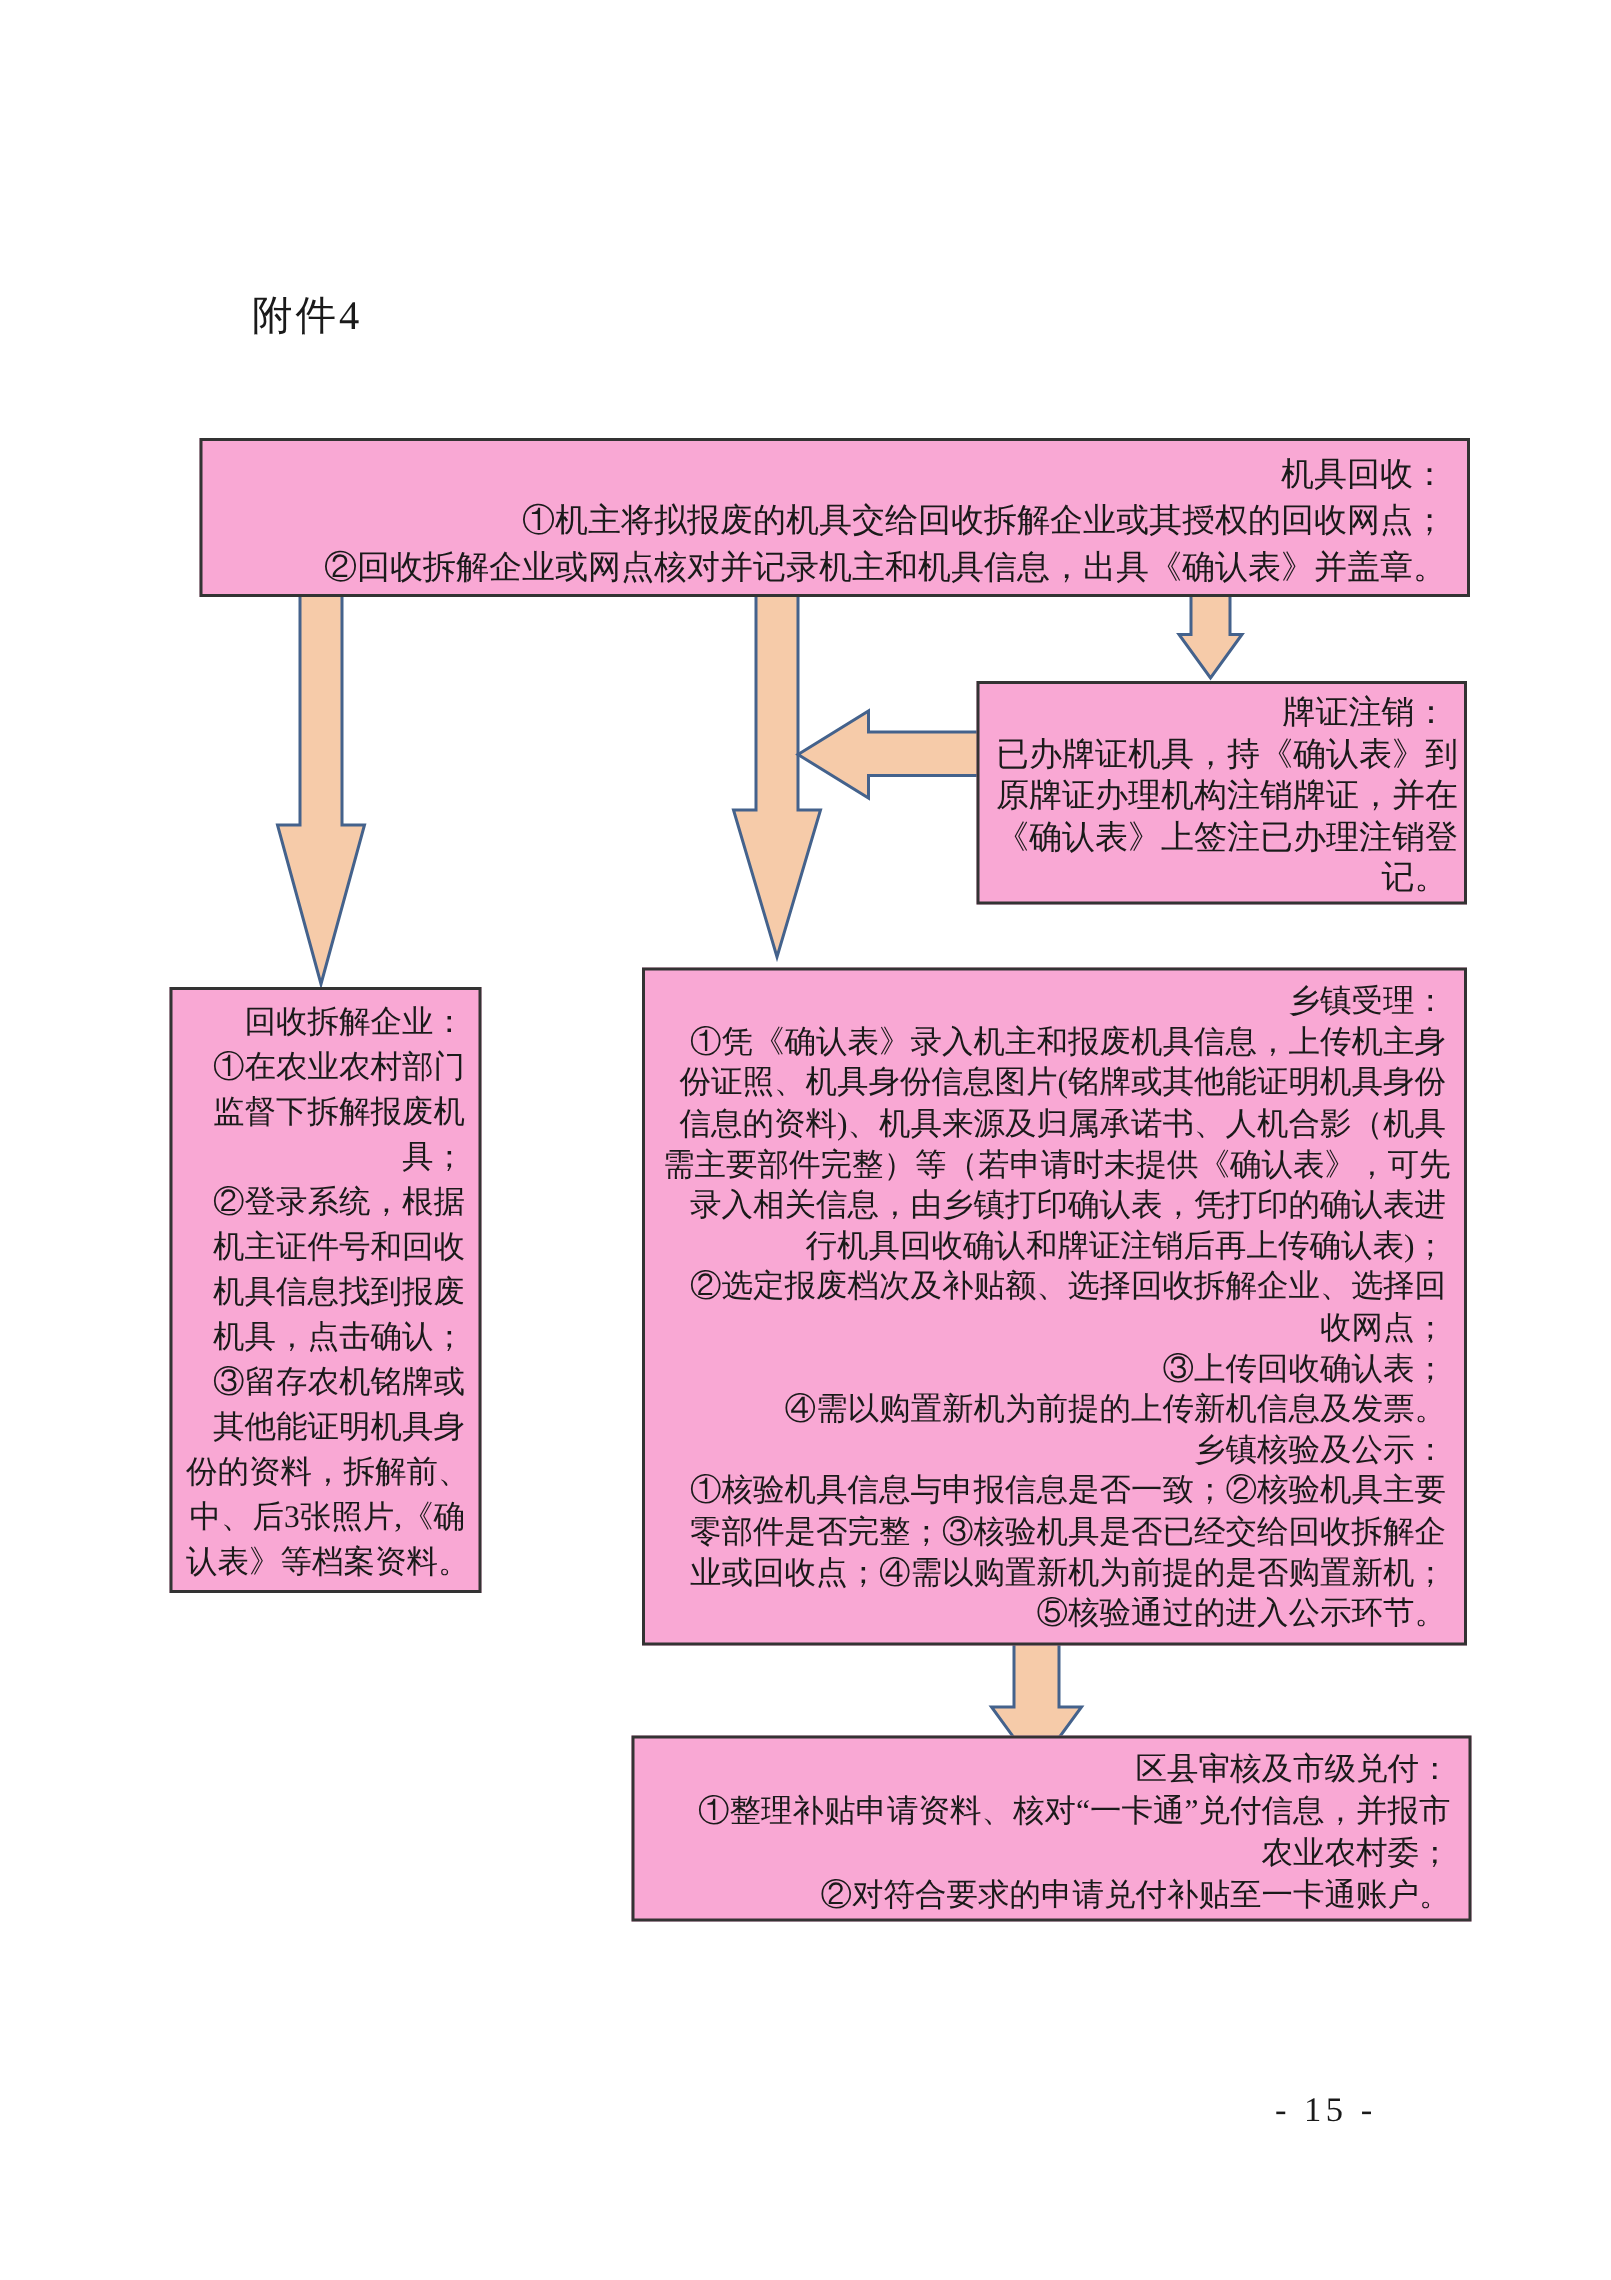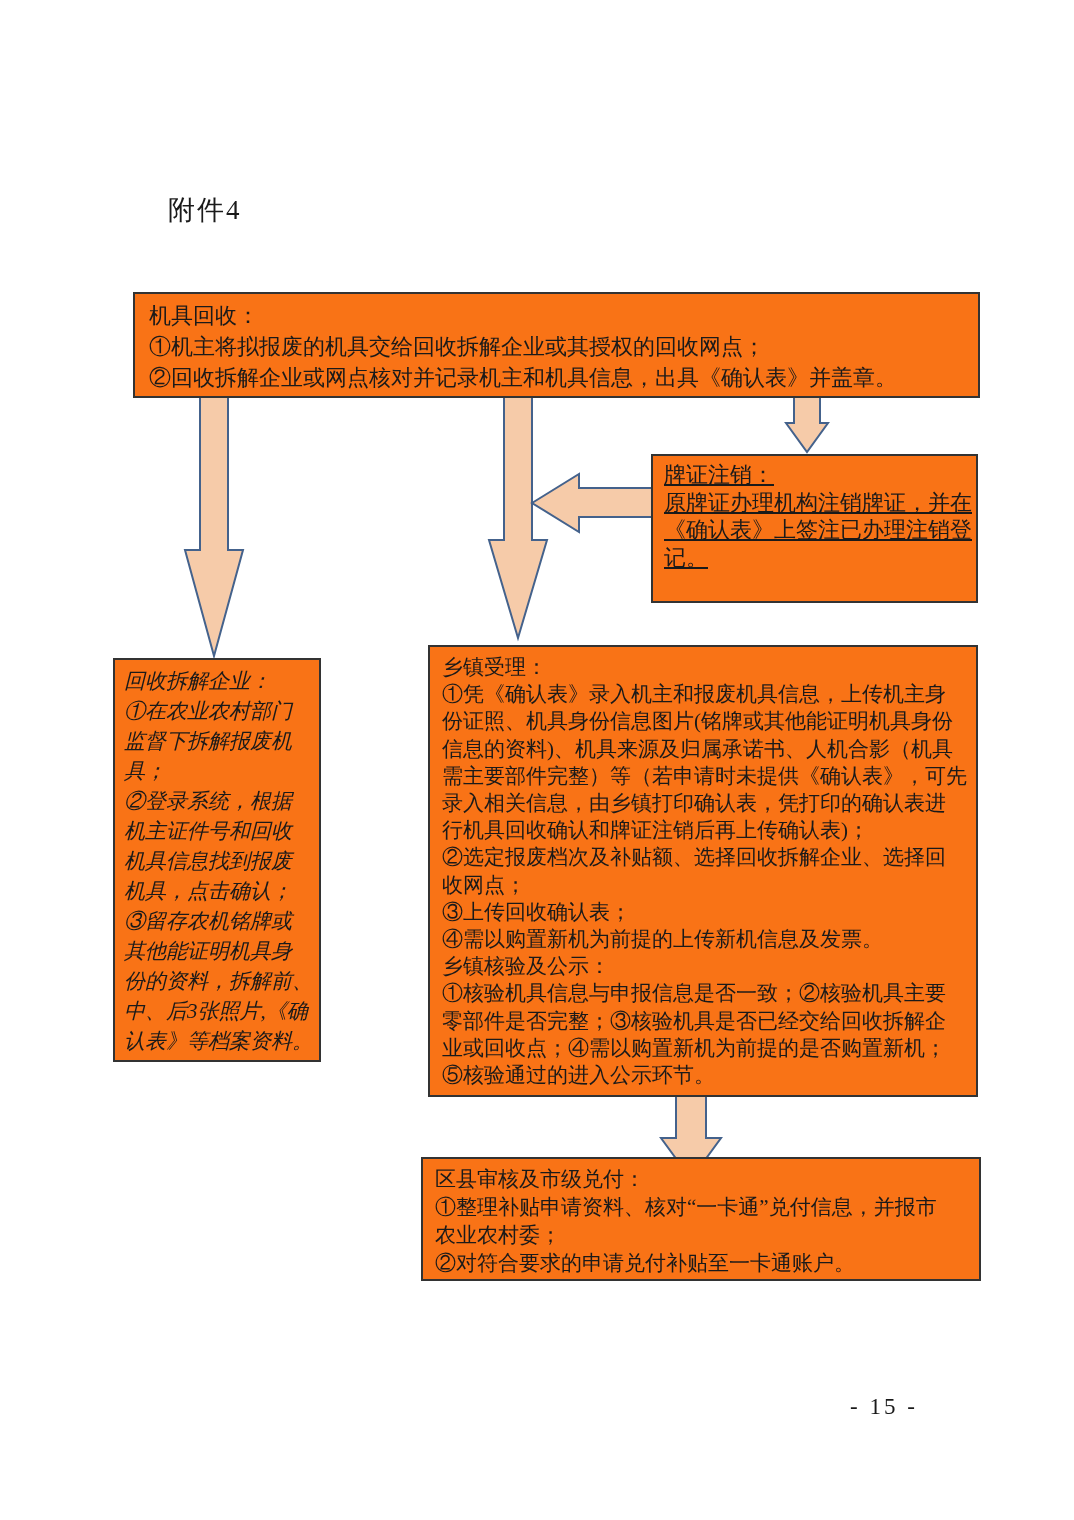--- a/index.html
+++ b/index.html
@@ -45,41 +45,42 @@
     pointer-events: none;
   }
   .arrow {
     fill: var(--arrow-fill);
     stroke: var(--arrow-stroke);
     stroke-width: 2;
     stroke-linejoin: miter;
   }
   .flow-box {
     position: absolute;
-    background: #f97316;
+    background: #f9a8d4;
     border: 2px solid var(--box-border);
     box-sizing: border-box;
+    text-align: right;
   }
   .flow-box .line {
     white-space: nowrap;
   }
   .box-recycle {
     left: 105px; top: 292px; width: 847px; height: 106px;
     padding: 6px 14px;
     font-size: 22px; line-height: 31px;
   }
   .box-license {
     left: 623px; top: 454px; width: 327px; height: 149px;
     padding: 5px 11px;
-    font-size: 22px; line-height: 27.5px; text-decoration: underline;
+    font-size: 22px; line-height: 27.5px;
   }
   .box-dismantle {
     left: 85px; top: 658px; width: 208px; height: 404px;
     padding: 6px 9px;
-    font-size: 21px; line-height: 30px; font-style: italic;
+    font-size: 21px; line-height: 30px;
   }
   .box-township {
     left: 400px; top: 645px; width: 550px; height: 452px;
     padding: 7px 12px;
     font-size: 21px; line-height: 27.2px; font-family: Liberation Serif, serif;
   }
   .box-county {
     left: 393px; top: 1157px; width: 560px; height: 124px;
     padding: 6px 12px;
     font-size: 21px; line-height: 28px;
@@ -109,20 +110,21 @@
   </svg>
 
   <div class="flow-box box-recycle">
       <div class="line">机具回收：</div>
       <div class="line">①机主将拟报废的机具交给回收拆解企业或其授权的回收网点；</div>
       <div class="line">②回收拆解企业或网点核对并记录机主和机具信息，出具《确认表》并盖章。</div>
     </div>
 
   <div class="flow-box box-license">
       <div class="line">牌证注销：</div>
+      <div class="line">已办牌证机具，持《确认表》到</div>
       <div class="line">原牌证办理机构注销牌证，并在</div>
       <div class="line">《确认表》上签注已办理注销登</div>
       <div class="line">记。</div>
     </div>
 
   <div class="flow-box box-dismantle">
       <div class="line">回收拆解企业：</div>
       <div class="line">①在农业农村部门</div>
       <div class="line">监督下拆解报废机</div>
       <div class="line">具；</div>

